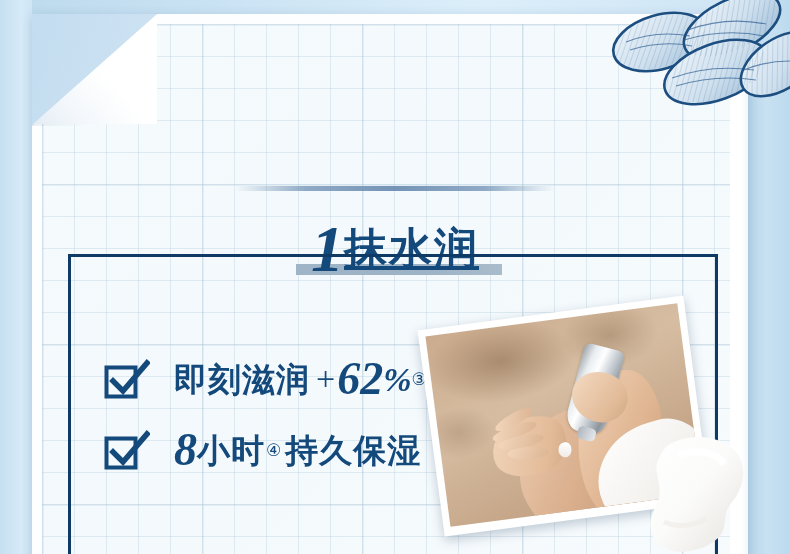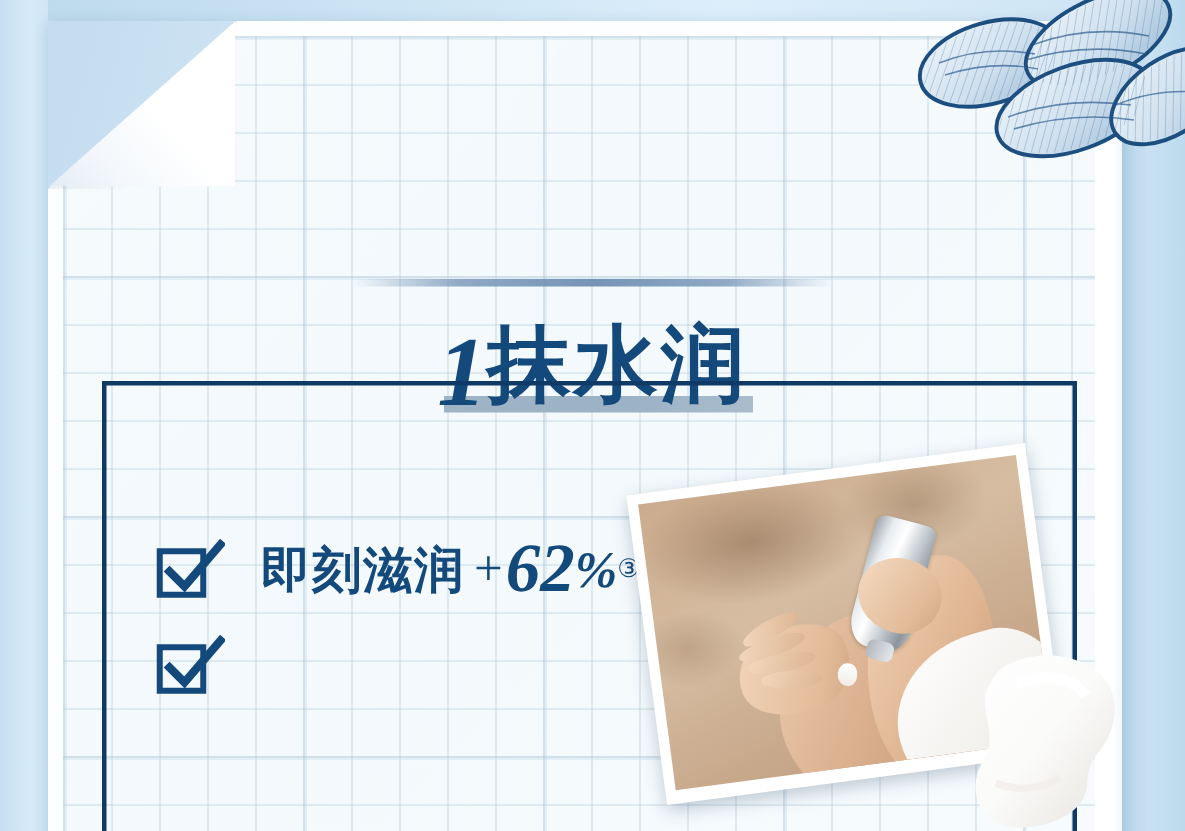--- a/index.html
+++ b/index.html
@@ -95,22 +95,23 @@
     position:relative;display:inline-block;
     color:#14497c;white-space:nowrap;
   }
   .sub-num{
     font-family:"Liberation Serif",serif;
     font-style:italic;font-weight:700;font-size:66px;line-height:1;
     vertical-align:-6px;letter-spacing:0;
   }
   .sub-txt{
     font-family:"Liberation Serif",serif;
-    font-weight:700;font-size:56px;line-height:1;letter-spacing:2px;
+    font-weight:700;font-size:43px;line-height:1;letter-spacing:2px;
     vertical-align:2px;
+    text-decoration:underline;
   }
 
   
   .frame{
     position:absolute;left:68px;top:254px;width:650px;height:300px;
     pointer-events:none;
   }
   .frame .ln{position:absolute;background:#103a66;}
   .frame .top{left:0;top:0;width:100%;height:3px;}
   .frame .left{left:0;top:0;width:3px;height:300px;}
@@ -321,20 +322,23 @@
       </div>
     </div>
 
     <div class="row">
       <div class="chk">
         <svg width="46" height="40" viewBox="0 0 46 40">
           <rect x="2.5" y="8.5" width="29" height="29" fill="none" stroke="#14497c" stroke-width="4"></rect>
           <path d="M9 22 L19 32 L43 4" fill="none" stroke="#14497c" stroke-width="5.5" stroke-linecap="square" stroke-linejoin="miter"></path>
         </svg>
       </div>
+      <div class="row-txt">
+        <span class="big-num">8</span><span class="cn">小时</span><span class="sup-mid">④</span><span class="cn">持久保湿</span>
+      </div>
     </div>
 
   </div>
 
   <div class="photo">
     <div class="photo-img">
       <div class="arm-a"></div>
       <div class="arm-b"></div>
       <div class="hand-l"></div>
       <div class="finger f1"></div>

